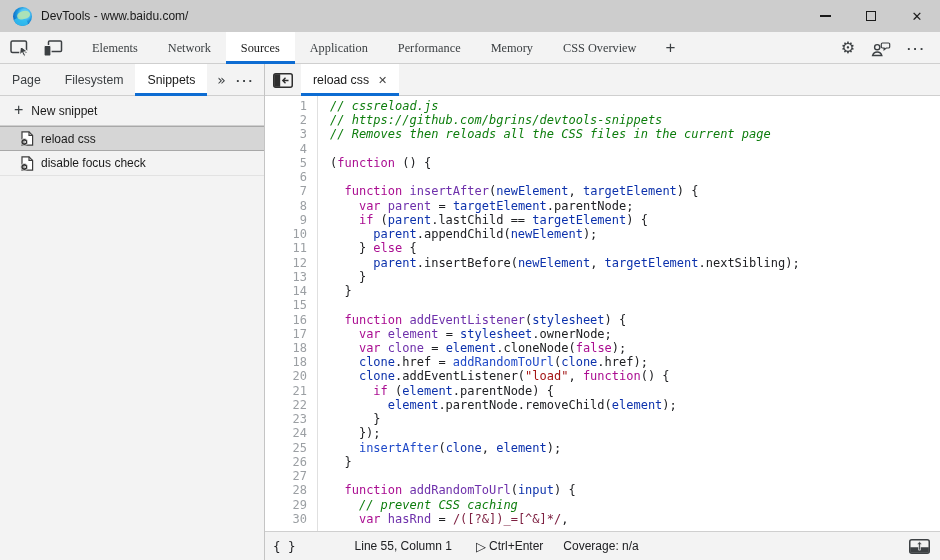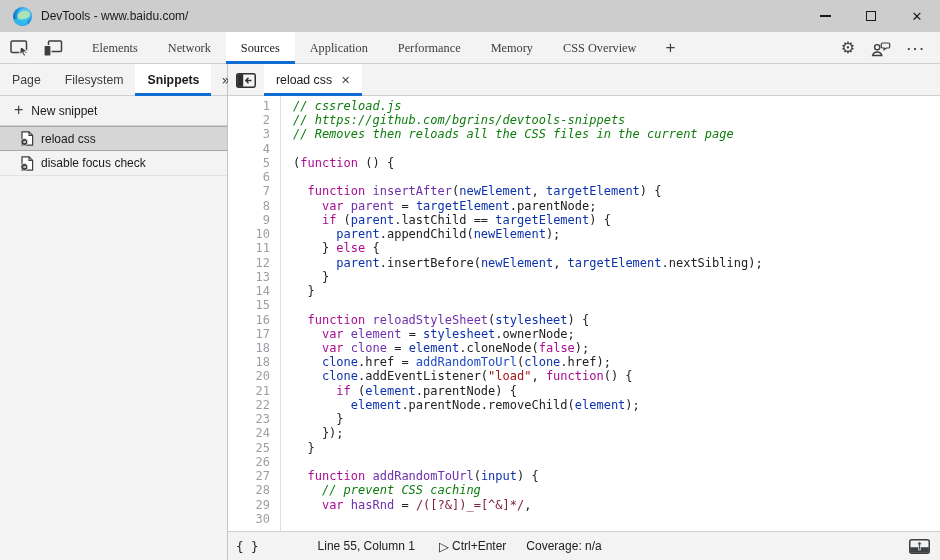--- a/index.html
+++ b/index.html
@@ -31,24 +31,24 @@
   .icon-btn { display:flex; align-items:center; justify-content:center; }
   .main-tab { padding:0 15px; display:flex; align-items:center; color:#3c4043; font-size:12.3px; white-space:nowrap; }
   .main-tab.selected { background:#fff; color:#1a1a1a; box-shadow: inset 0 -3px 0 var(--accent); }
   .tab-plus { padding:0 14px; display:flex; align-items:center; font-size:17px; color:#3c4043; font-weight:300; }
   .toolbar-right { margin-left:auto; display:flex; align-items:center; gap:16px; padding-right:14px; }
   .gear { font-size:16px; color:#3c4043; line-height:1; }
   .dots { color:#3c4043; font-size:13px; letter-spacing:2px; font-weight:bold; }
 
   
   .content { display:flex; height:496px; }
-  .sidebar { width:228px; background:#f3f3f3; border-right:1px solid #c4c4c4; display:flex; flex-direction:column; }
+  .sidebar { width:265px; background:#f3f3f3; border-right:1px solid #c4c4c4; display:flex; flex-direction:column; }
   .side-tabstrip { height:32px; display:flex; align-items:stretch; box-shadow: inset 0 -1px 0 #cfcfcf; flex:none; }
   .side-tab { padding:0 12px; display:flex; align-items:center; color:#3c4043; font-size:12.3px; }
-  .side-tab.selected { background:#fff; color:#1a1a1a; box-shadow: inset 0 -3px 0 var(--accent); font-weight: bold; }
+  .side-tab.selected { background:#fff; color:#1a1a1a; box-shadow: inset 0 -3px 0 var(--accent); }
   .chev { padding:0 10px; display:flex; align-items:center; color:#3c4043; font-size:14px; }
   .side-more { margin-left:auto; padding-right:16px; display:flex; align-items:center; }
   .new-snippet { height:30px; display:flex; align-items:center; gap:8px; padding-left:14px;
     border-bottom:1px solid #cfcfcf; color:#1a1a1a; flex:none; }
   .ns-plus { font-size:16px; color:#3c4043; font-weight:300; margin-top:-2px; }
   .snippet-row { height:25px; display:flex; align-items:center; gap:7px; padding-left:20px;
     border-bottom:1px solid #e2e2e2; color:#1a1a1a; }
   .snippet-row.selected { background:#d6d6d6; border-top:1px solid #a8a8a8; border-bottom:1px solid #a8a8a8; }
 
   
@@ -236,29 +236,30 @@
             <div class="code-line">&nbsp;</div>
             <div class="code-line"><span class="tk-p">  </span><span class="tk-k">function</span><span class="tk-p"> </span><span class="tk-d">insertAfter</span><span class="tk-p">(</span><span class="tk-v">newElement</span><span class="tk-p">, </span><span class="tk-v">targetElement</span><span class="tk-p">) {</span></div>
             <div class="code-line"><span class="tk-p">    </span><span class="tk-k">var</span><span class="tk-p"> </span><span class="tk-d">parent</span><span class="tk-p"> = </span><span class="tk-v">targetElement</span><span class="tk-p">.parentNode;</span></div>
             <div class="code-line"><span class="tk-p">    </span><span class="tk-k">if</span><span class="tk-p"> (</span><span class="tk-v">parent</span><span class="tk-p">.lastChild == </span><span class="tk-v">targetElement</span><span class="tk-p">) {</span></div>
             <div class="code-line"><span class="tk-p">      </span><span class="tk-v">parent</span><span class="tk-p">.appendChild(</span><span class="tk-v">newElement</span><span class="tk-p">);</span></div>
             <div class="code-line"><span class="tk-p">    } </span><span class="tk-k">else</span><span class="tk-p"> {</span></div>
             <div class="code-line"><span class="tk-p">      </span><span class="tk-v">parent</span><span class="tk-p">.insertBefore(</span><span class="tk-v">newElement</span><span class="tk-p">, </span><span class="tk-v">targetElement</span><span class="tk-p">.nextSibling);</span></div>
             <div class="code-line"><span class="tk-p">    }</span></div>
             <div class="code-line"><span class="tk-p">  }</span></div>
             <div class="code-line">&nbsp;</div>
-            <div class="code-line"><span class="tk-p">  </span><span class="tk-k">function</span><span class="tk-p"> </span><span class="tk-d">reloadStyleSheet</span><span class="tk-p">(</span><span class="tk-v">stylesheet</span><span class="tk-p">) {</span></div>
+            <div class="code-line"><span class="tk-p">  </span><span class="tk-k">function</span><span class="tk-p"> </span><span class="tk-d">addEventListener</span><span class="tk-p">(</span><span class="tk-v">stylesheet</span><span class="tk-p">) {</span></div>
             <div class="code-line"><span class="tk-p">    </span><span class="tk-k">var</span><span class="tk-p"> </span><span class="tk-d">element</span><span class="tk-p"> = </span><span class="tk-v">stylesheet</span><span class="tk-p">.ownerNode;</span></div>
             <div class="code-line"><span class="tk-p">    </span><span class="tk-k">var</span><span class="tk-p"> </span><span class="tk-d">clone</span><span class="tk-p"> = </span><span class="tk-v">element</span><span class="tk-p">.cloneNode(</span><span class="tk-k">false</span><span class="tk-p">);</span></div>
             <div class="code-line"><span class="tk-p">    </span><span class="tk-v">clone</span><span class="tk-p">.href = </span><span class="tk-f">addRandomToUrl</span><span class="tk-p">(</span><span class="tk-v">clone</span><span class="tk-p">.href);</span></div>
             <div class="code-line"><span class="tk-p">    </span><span class="tk-v">clone</span><span class="tk-p">.addEventListener(</span><span class="tk-s">"load"</span><span class="tk-p">, </span><span class="tk-k">function</span><span class="tk-p">() {</span></div>
             <div class="code-line"><span class="tk-p">      </span><span class="tk-k">if</span><span class="tk-p"> (</span><span class="tk-v">element</span><span class="tk-p">.parentNode) {</span></div>
             <div class="code-line"><span class="tk-p">        </span><span class="tk-v">element</span><span class="tk-p">.parentNode.removeChild(</span><span class="tk-v">element</span><span class="tk-p">);</span></div>
             <div class="code-line"><span class="tk-p">      }</span></div>
             <div class="code-line"><span class="tk-p">    });</span></div>
+            <div class="code-line"><span class="tk-p">    </span><span class="tk-f">insertAfter</span><span class="tk-p">(</span><span class="tk-v">clone</span><span class="tk-p">, </span><span class="tk-v">element</span><span class="tk-p">);</span></div>
             <div class="code-line"><span class="tk-p">  }</span></div>
             <div class="code-line">&nbsp;</div>
             <div class="code-line"><span class="tk-p">  </span><span class="tk-k">function</span><span class="tk-p"> </span><span class="tk-d">addRandomToUrl</span><span class="tk-p">(</span><span class="tk-v">input</span><span class="tk-p">) {</span></div>
             <div class="code-line"><span class="tk-p">    </span><span class="tk-c">// prevent CSS caching</span></div>
             <div class="code-line"><span class="tk-p">    </span><span class="tk-k">var</span><span class="tk-p"> </span><span class="tk-d">hasRnd</span><span class="tk-p"> = </span><span class="tk-r">/([?&amp;])_=[^&amp;]*/</span><span class="tk-p">,</span></div>
           </div>
       </div>
 
       <div class="statusbar">
         <span class="sb-braces">{ }</span>

